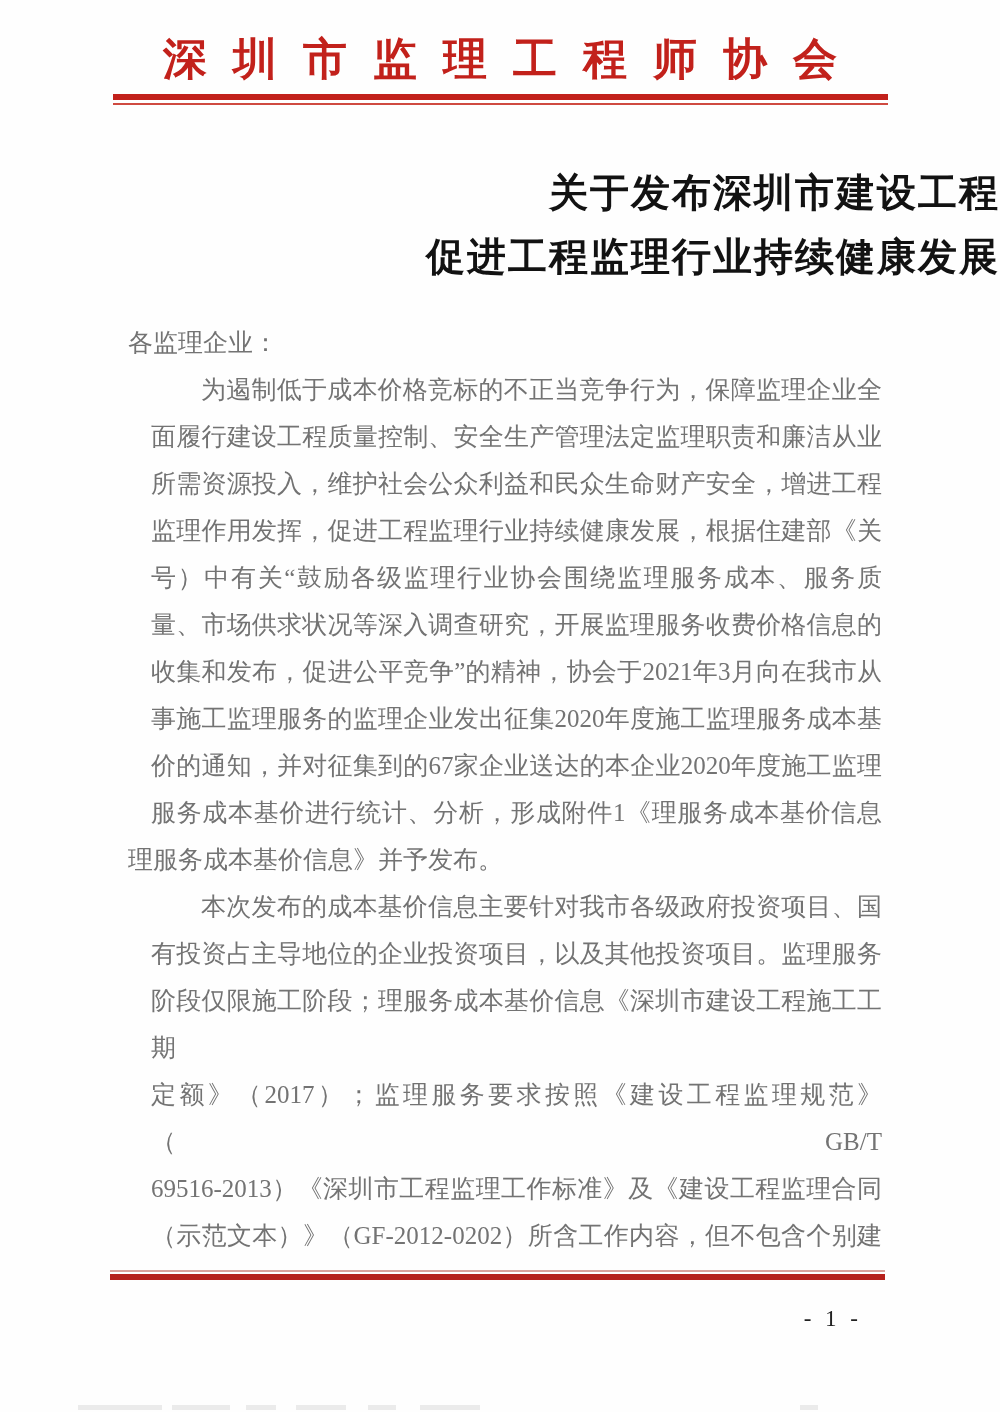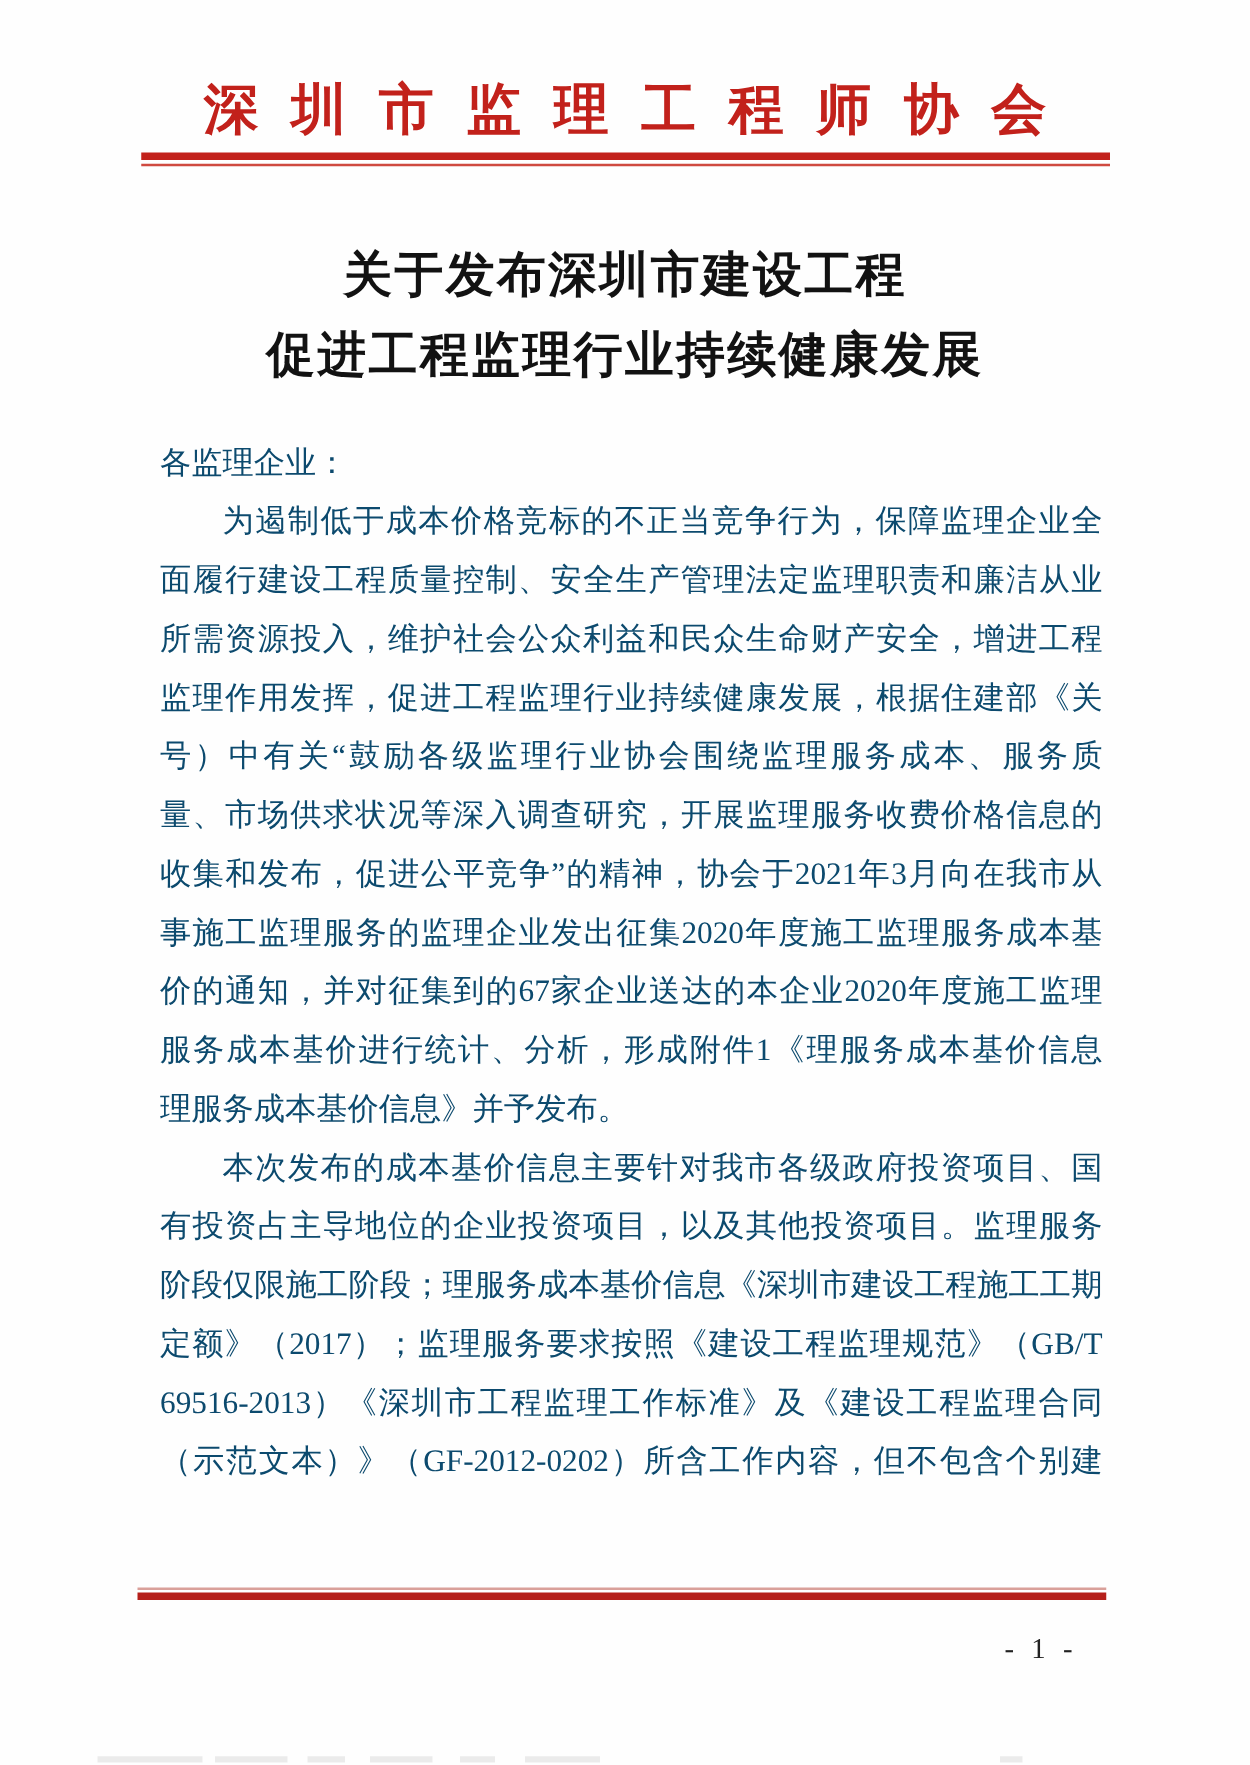--- a/index.html
+++ b/index.html
@@ -11,61 +11,62 @@
     position: relative;
     width: 1000px;
     height: 1412px;
     background: #fefefe;
     overflow: hidden;
     font-family: "Liberation Serif", "DejaVu Serif", serif;
     color: #1e1e1e;
   }
   
   .org-title {
-    margin-top: 64px;
+    margin-top: 36px;
     text-align: center;
     color: #c2211b;
     font-size: 44px;
     font-weight: bold;
     letter-spacing: 26px;
     padding-left: 26px; 
     line-height: 1.1;
     white-space: nowrap;
   }
   .header-rule {
     width: 775px;
     margin: 10px auto 0 auto;
   }
   .header-rule .thick { height: 6px; background: #c2211b; }
   .header-rule .gap   { height: 3px; }
   .header-rule .thin  { height: 2px; background: #cf4a40; }
   
   .doc-title {
     margin-top: 56px;
-    text-align: center;
+    text-align: right;
     font-size: 39px;
     font-weight: bold;
     color: #121212;
     letter-spacing: 2px;
     line-height: 64px;
   }
   
   .body-text {
     margin: 30px 118px 0 128px;
     font-size: 25px;
     line-height: 47px;
-    color: #0c4a6e;
+    color: #737373;
   }
   .body-text .line {
     text-align: left;
   }
   .body-text .line.just {
     text-align: justify;
     text-align-last: justify;
     text-justify: inter-character;
+    margin-left: 23px;
   }
   .body-text .line.indent {
     text-indent: 2em;
   }
   
   .footer-rule {
     position: absolute;
     left: 110px;
     top: 1270px;
     width: 775px;

